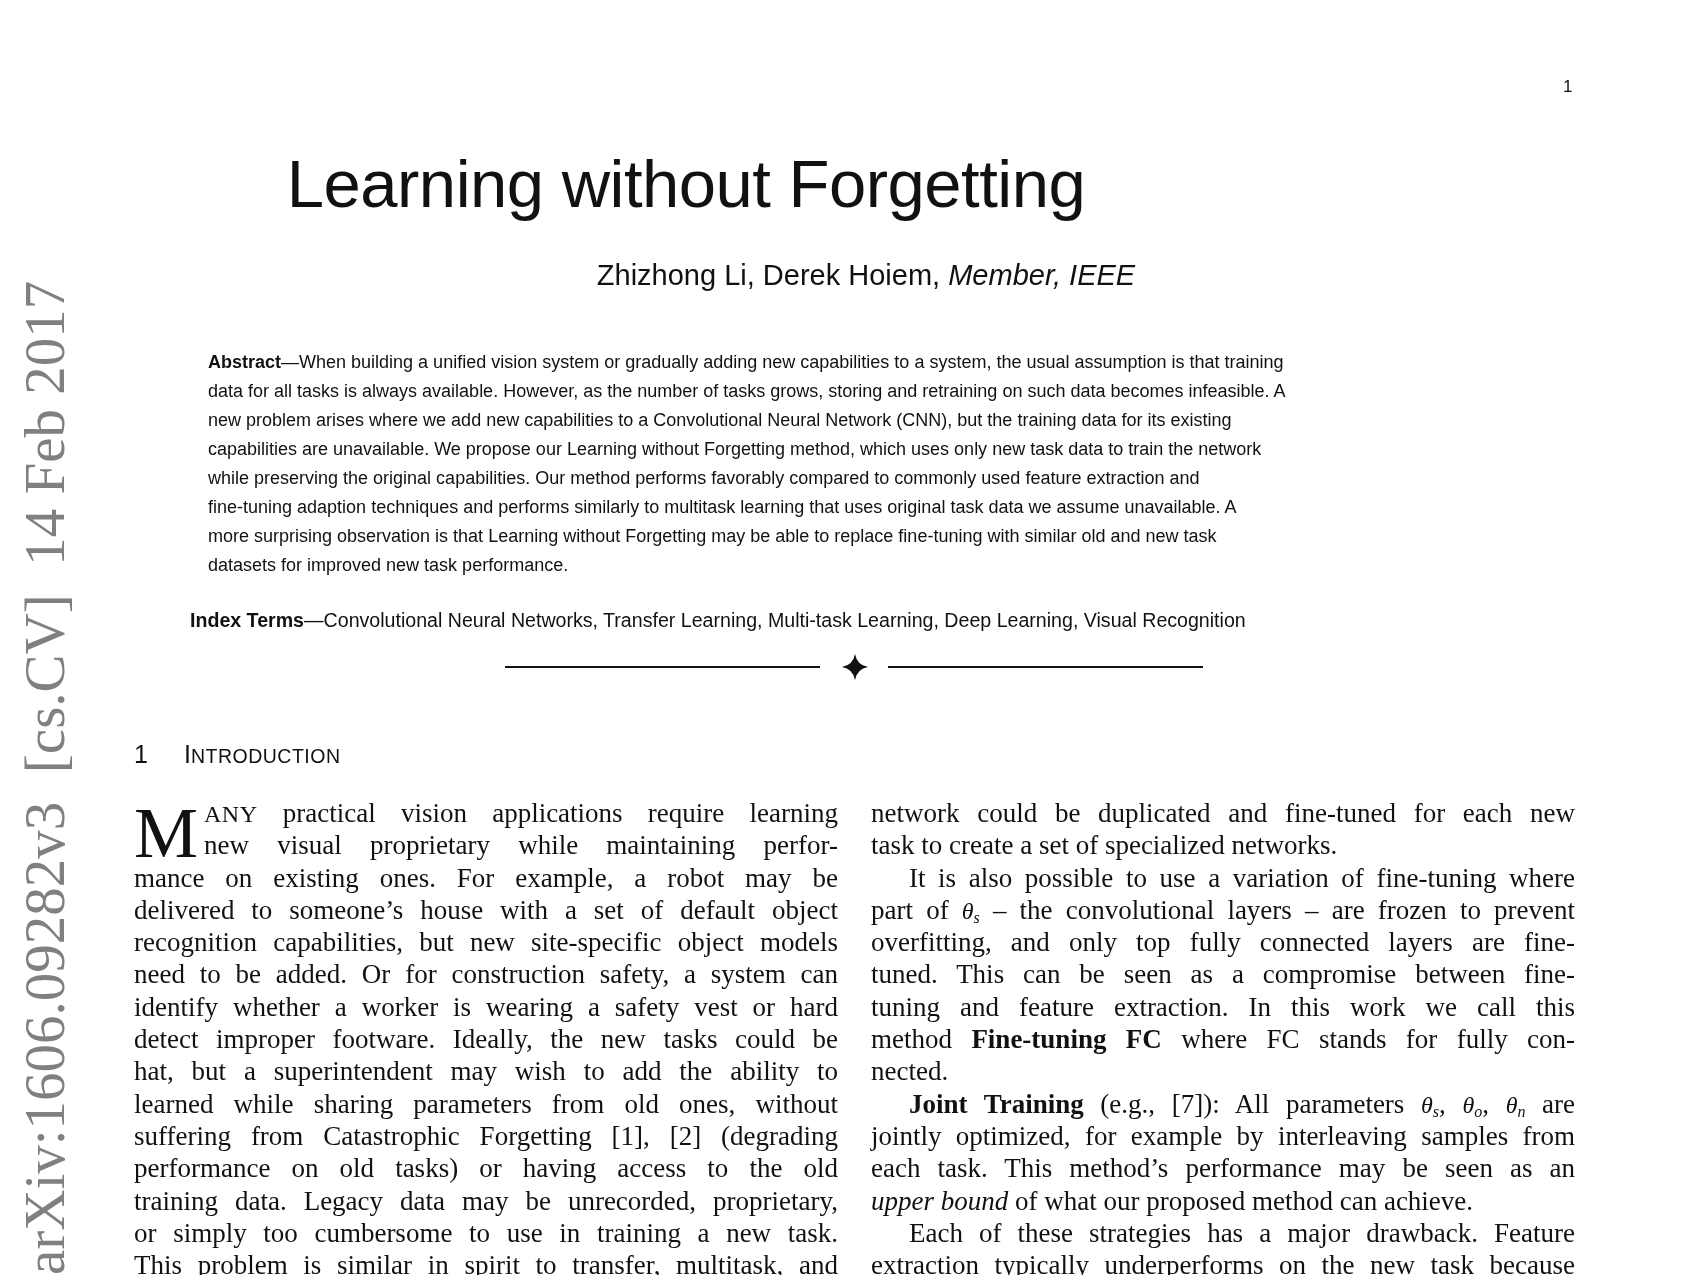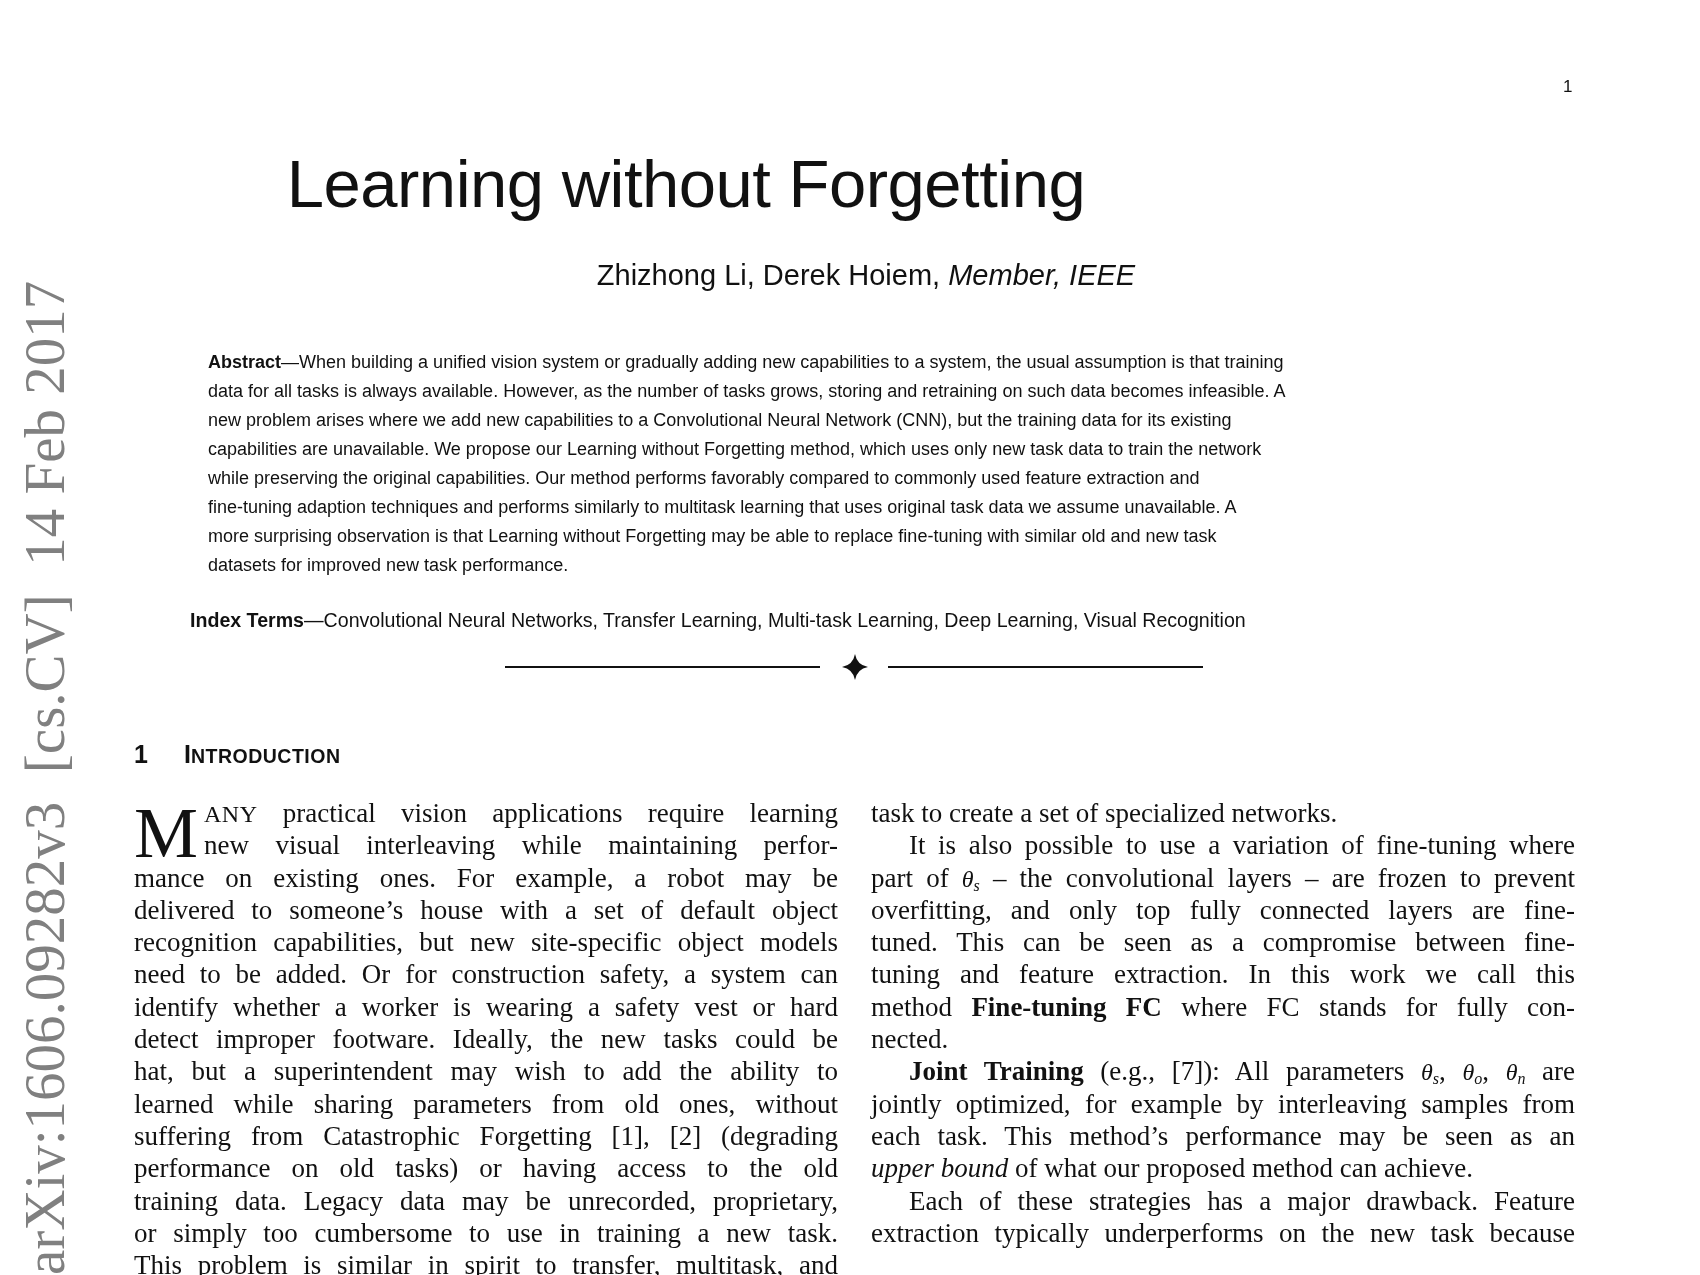--- a/index.html
+++ b/index.html
@@ -17,21 +17,21 @@
   #abstract b, #index-terms b { font-weight: bold; }
 
   #index-terms { position: absolute; left: 190px; top: 609px; font-size: 19.6px; white-space: nowrap; }
 
   #separator { position: absolute; left: 505px; top: 652px; width: 700px; height: 30px; }
   #separator .rule { position: absolute; top: 14px; height: 2px; background: #111; }
   #separator .rule.left { left: 0; width: 315px; }
   #separator .rule.right { left: 383px; width: 315px; }
   #separator .star { position: absolute; left: 335px; top: 0px; width: 30px; height: 30px; }
 
-  #section-heading { position: absolute; left: 134px; top: 740px; font-size: 25px; font-weight: bold; white-space: nowrap; }
+  #section-heading { position: absolute; left: 134px; top: 740px; font-size: 25px; font-weight: normal; white-space: nowrap; }
   #section-heading .num { display: inline-block; width: 50px; }
   #section-heading .cap { font-size: 25px; }
   #section-heading .small { font-size: 19.5px; letter-spacing: 0.5px; }
 
   .column { position: absolute; top: 797px; width: 704px; font-size: 27px; line-height: 32.3px; }
   #col-left { left: 134px; }
   #col-right { left: 871px; }
   .column .line { display: block; white-space: nowrap; text-align: justify; text-align-last: justify; height: 32.3px; overflow: visible; }
   .column .line.last { text-align-last: left; }
   .column .line.indent { padding-left: 38px; }
@@ -78,38 +78,39 @@
   </svg>
   <div class="rule right"></div>
 </div>
 
 <div id="section-heading" class="sans"><span class="num">1</span><span class="cap">I</span><span class="small">NTRODUCTION</span></div>
 
 <div id="col-left" class="column serif">
   <div class="dropcap-wrap">
     <span id="dropcap">M</span>
     <span class="line dc"><span class="smallcaps">ANY</span><span> practical vision applications require learning</span></span>
-    <span class="line dc">new visual interleaving while maintaining perfor-</span>
+    <span class="line dc">new visual proprietary while maintaining perfor-</span>
   </div>
   <span class="line">mance on existing ones. For example, a robot may be</span>
   <span class="line">delivered to someone’s house with a set of default object</span>
   <span class="line">recognition capabilities, but new site-specific object models</span>
   <span class="line">need to be added. Or for construction safety, a system can</span>
   <span class="line">identify whether a worker is wearing a safety vest or hard</span>
   <span class="line">detect improper footware. Ideally, the new tasks could be</span>
   <span class="line">hat, but a superintendent may wish to add the ability to</span>
   <span class="line">learned while sharing parameters from old ones, without</span>
   <span class="line">suffering from Catastrophic Forgetting [1], [2] (degrading</span>
   <span class="line">performance on old tasks) or having access to the old</span>
   <span class="line">training data. Legacy data may be unrecorded, proprietary,</span>
   <span class="line">or simply too cumbersome to use in training a new task.</span>
   <span class="line">This problem is similar in spirit to transfer, multitask, and</span>
 </div>
 
 <div id="col-right" class="column serif">
+  <span class="line">network could be duplicated and fine-tuned for each new</span>
   <span class="line last">task to create a set of specialized networks.</span>
   <span class="line indent">It is also possible to use a variation of fine-tuning where</span>
   <span class="line"><span>part of </span><span class="math"><span>θ</span><sub>s</sub></span><span> – the convolutional layers – are frozen to prevent</span></span>
   <span class="line">overfitting, and only top fully connected layers are fine-</span>
   <span class="line">tuned. This can be seen as a compromise between fine-</span>
   <span class="line">tuning and feature extraction. In this work we call this</span>
   <span class="line"><span>method </span><b>Fine-tuning FC</b><span> where FC stands for fully con-</span></span>
   <span class="line last">nected.</span>
   <span class="line indent"><b>Joint Training</b><span> (e.g., [7]): All parameters </span><span class="math"><span>θ</span><sub>s</sub></span><span>, </span><span class="math"><span>θ</span><sub>o</sub></span><span>, </span><span class="math"><span>θ</span><sub>n</sub></span><span> are</span></span>
   <span class="line">jointly optimized, for example by interleaving samples from</span>

